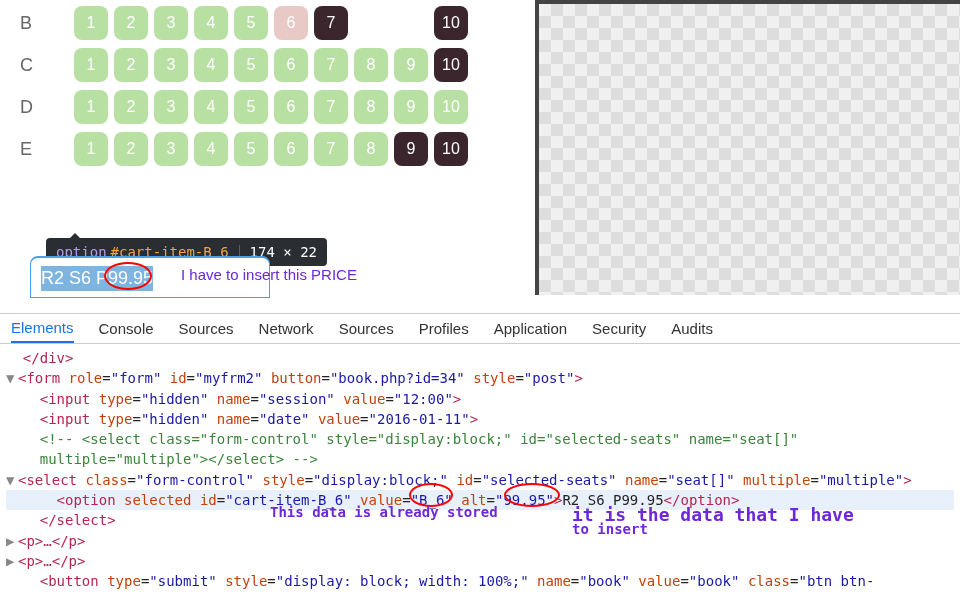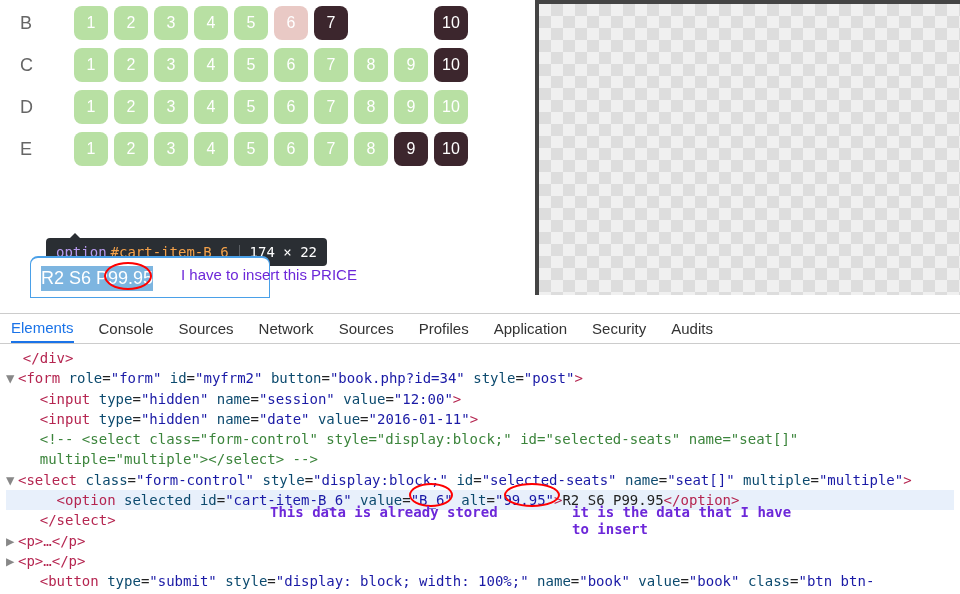--- a/index.html
+++ b/index.html
@@ -29,29 +29,29 @@
   .anno { color: #6d28d9; font-size: 15px; position: absolute; }
   .a1 { top: 266px; left: 181px; }
 
   .devtools { border-top: 1px solid #ccc; height: 281px; }
   .tabs { display: flex; border-bottom: 1px solid #ccc; padding-left: 11px; height: 30px; align-items: center; gap: 25px; font-size: 15px; color: #333; }
   .tab { cursor: pointer; padding: 5px 0; }
   .tab.active { color: #1a73e8; border-bottom: 2px solid #1a73e8; }
   .code { font-family: Menlo, Consolas, monospace; font-size: 14px; line-height: 1.45; padding: 4px 6px; color: #222; position: relative; white-space: nowrap; }
   .code .line { display: block; }
   .tw { color: #b52550; text-align: right; }  
-  .tg { color: #0c4a6e; }  
+  .tg { color: #c2410c; }  
   .tv { color: #1a1aa6; }  
   .cm { color: #3b843b; }
   .arrow { display: inline-block; width: 12px; color: #888; }
   .highlight-line { background: #e8f0fb; }
   .c2 { width: 44px; height: 24px; top: 139px; left: 409px; }
   .c3 { width: 56px; height: 24px; top: 139px; left: 504px; }
   .a2 { top: 158px; left: 270px; font-size: 14px; font-weight: 600; }
-  .a3 { top: 158px; left: 572px; font-size: 14px; font-weight: 600; }
+  .a3 { top: 158px; left: 572px; font-size: 18px; font-weight: 600; }
   .a3b { top: 175px; left: 572px; font-size: 14px; font-weight: 600; }
 </style>
 </head>
 <body>
 
 <div class="top-area">
   <div class="seat-chart">
       <div class="row">
         <div class="row-label">B</div>
         <div class="seat avail">1</div>

